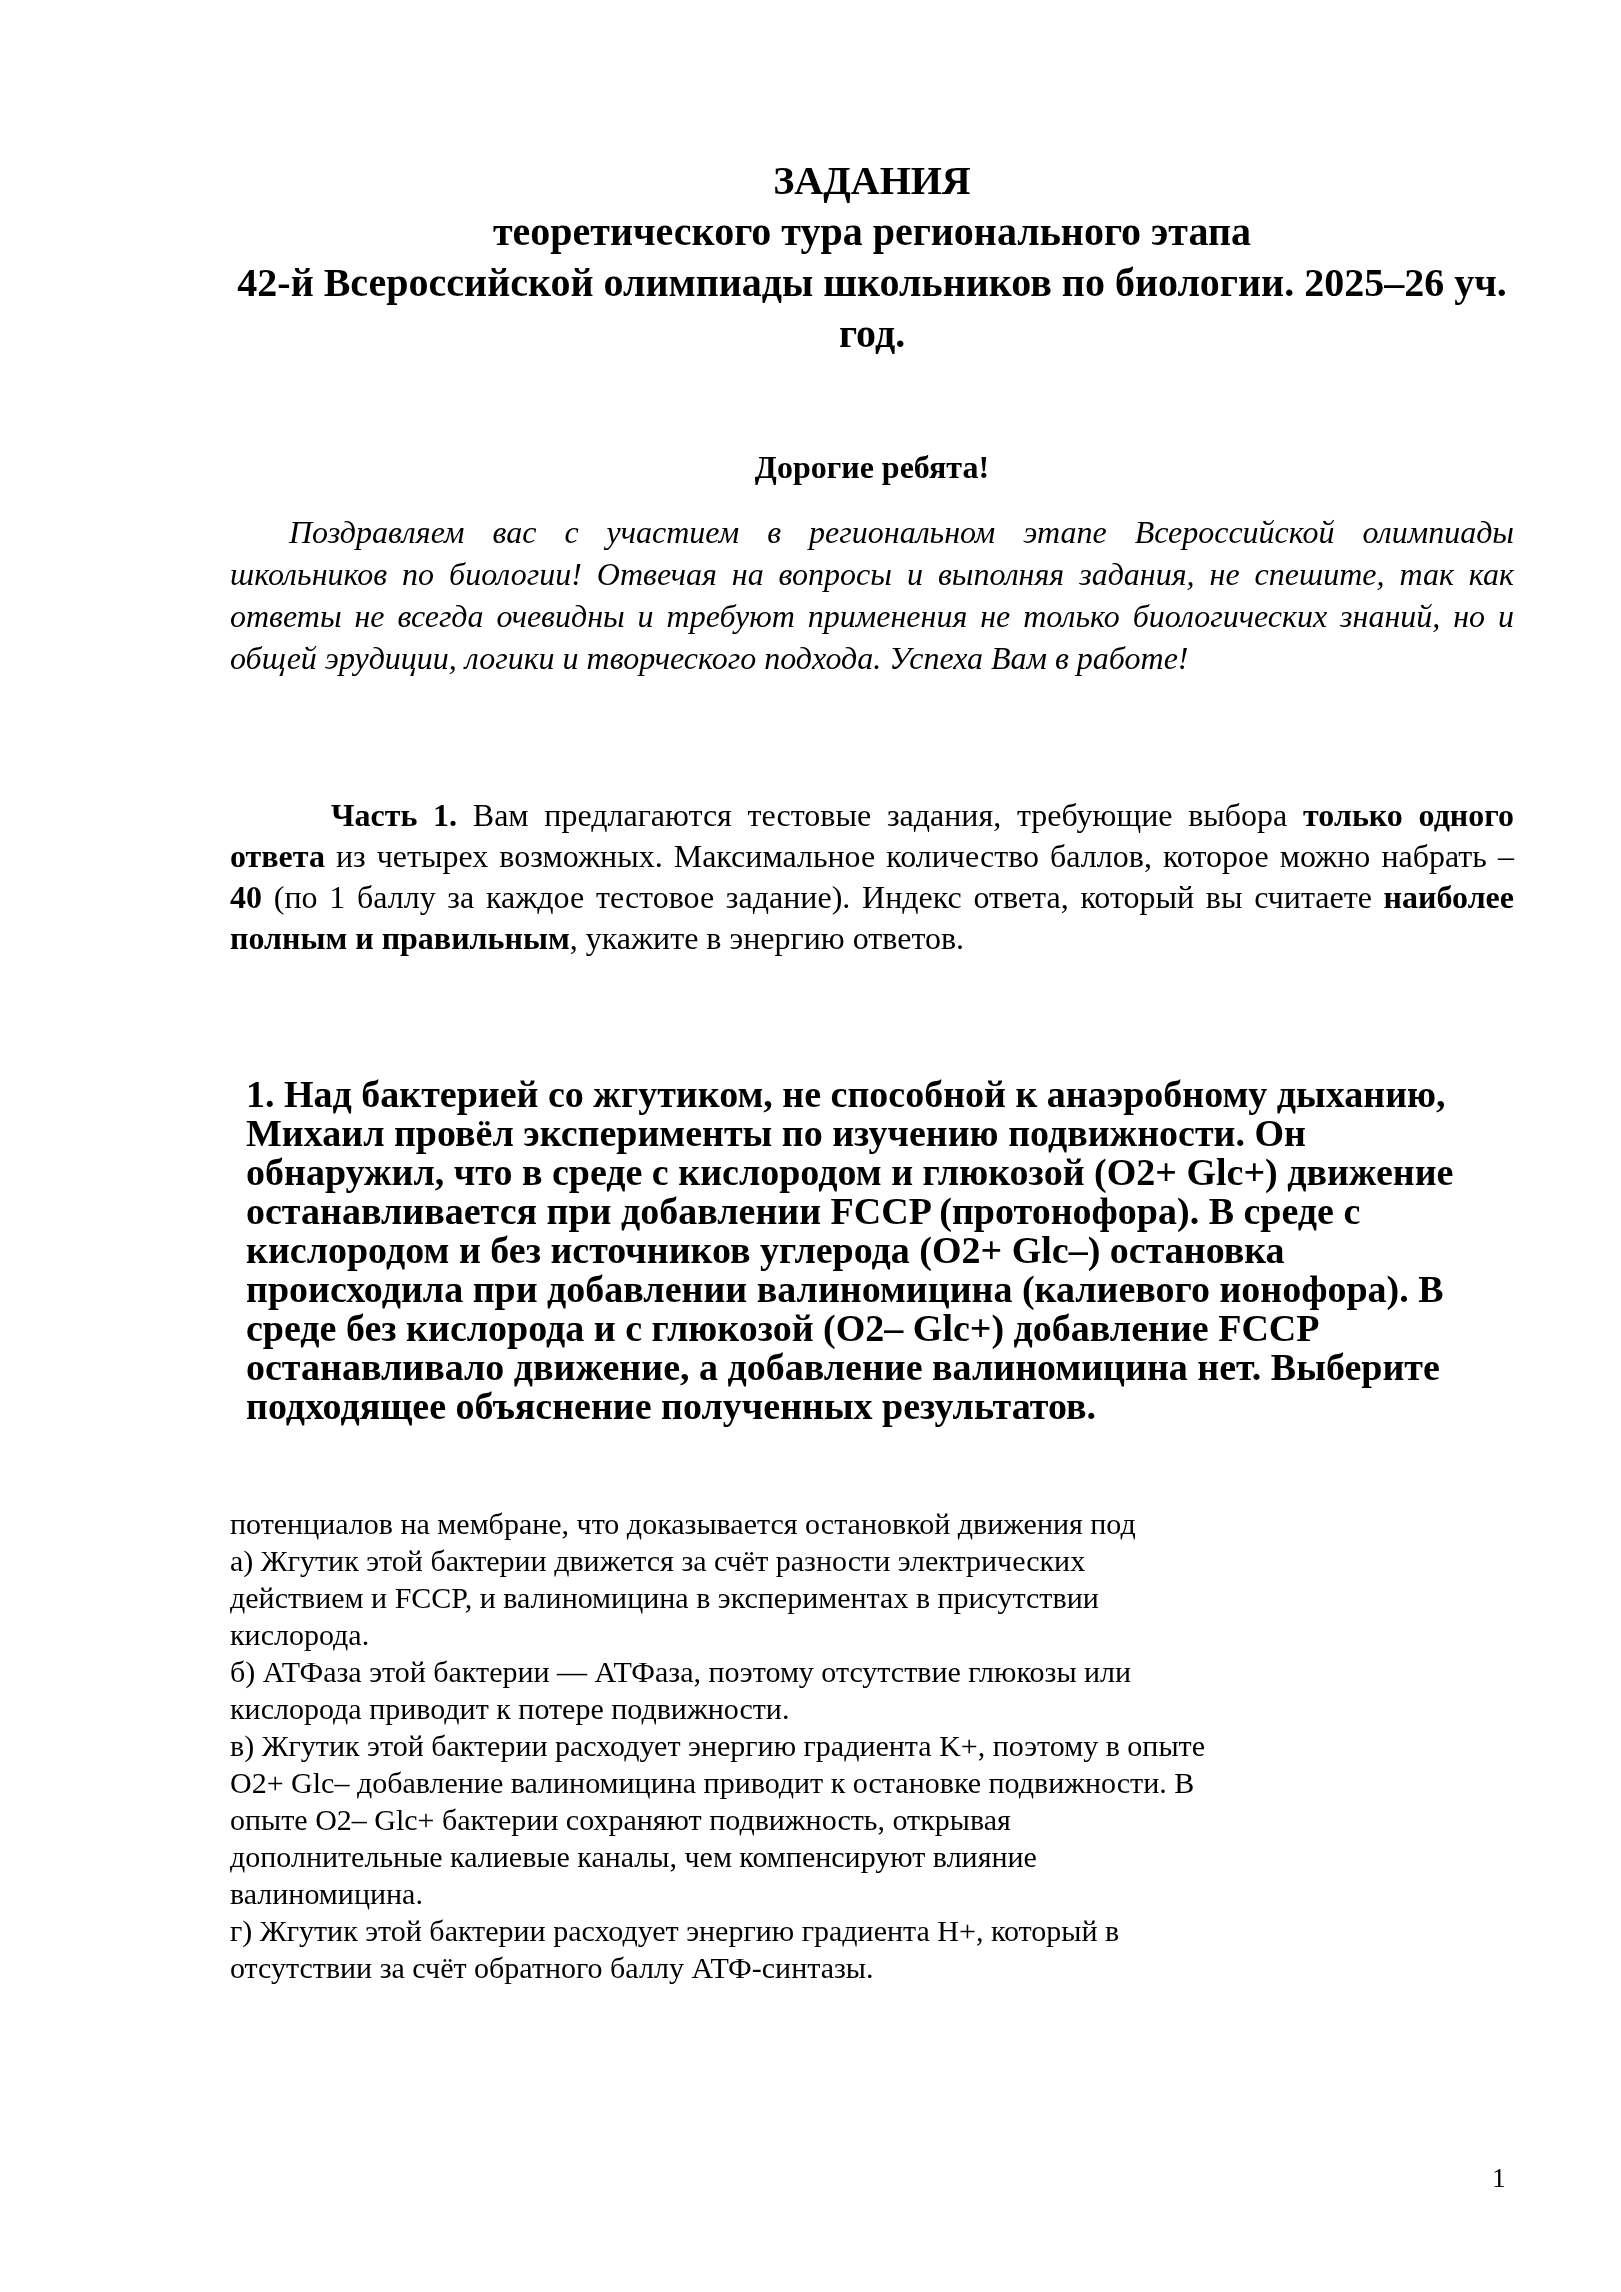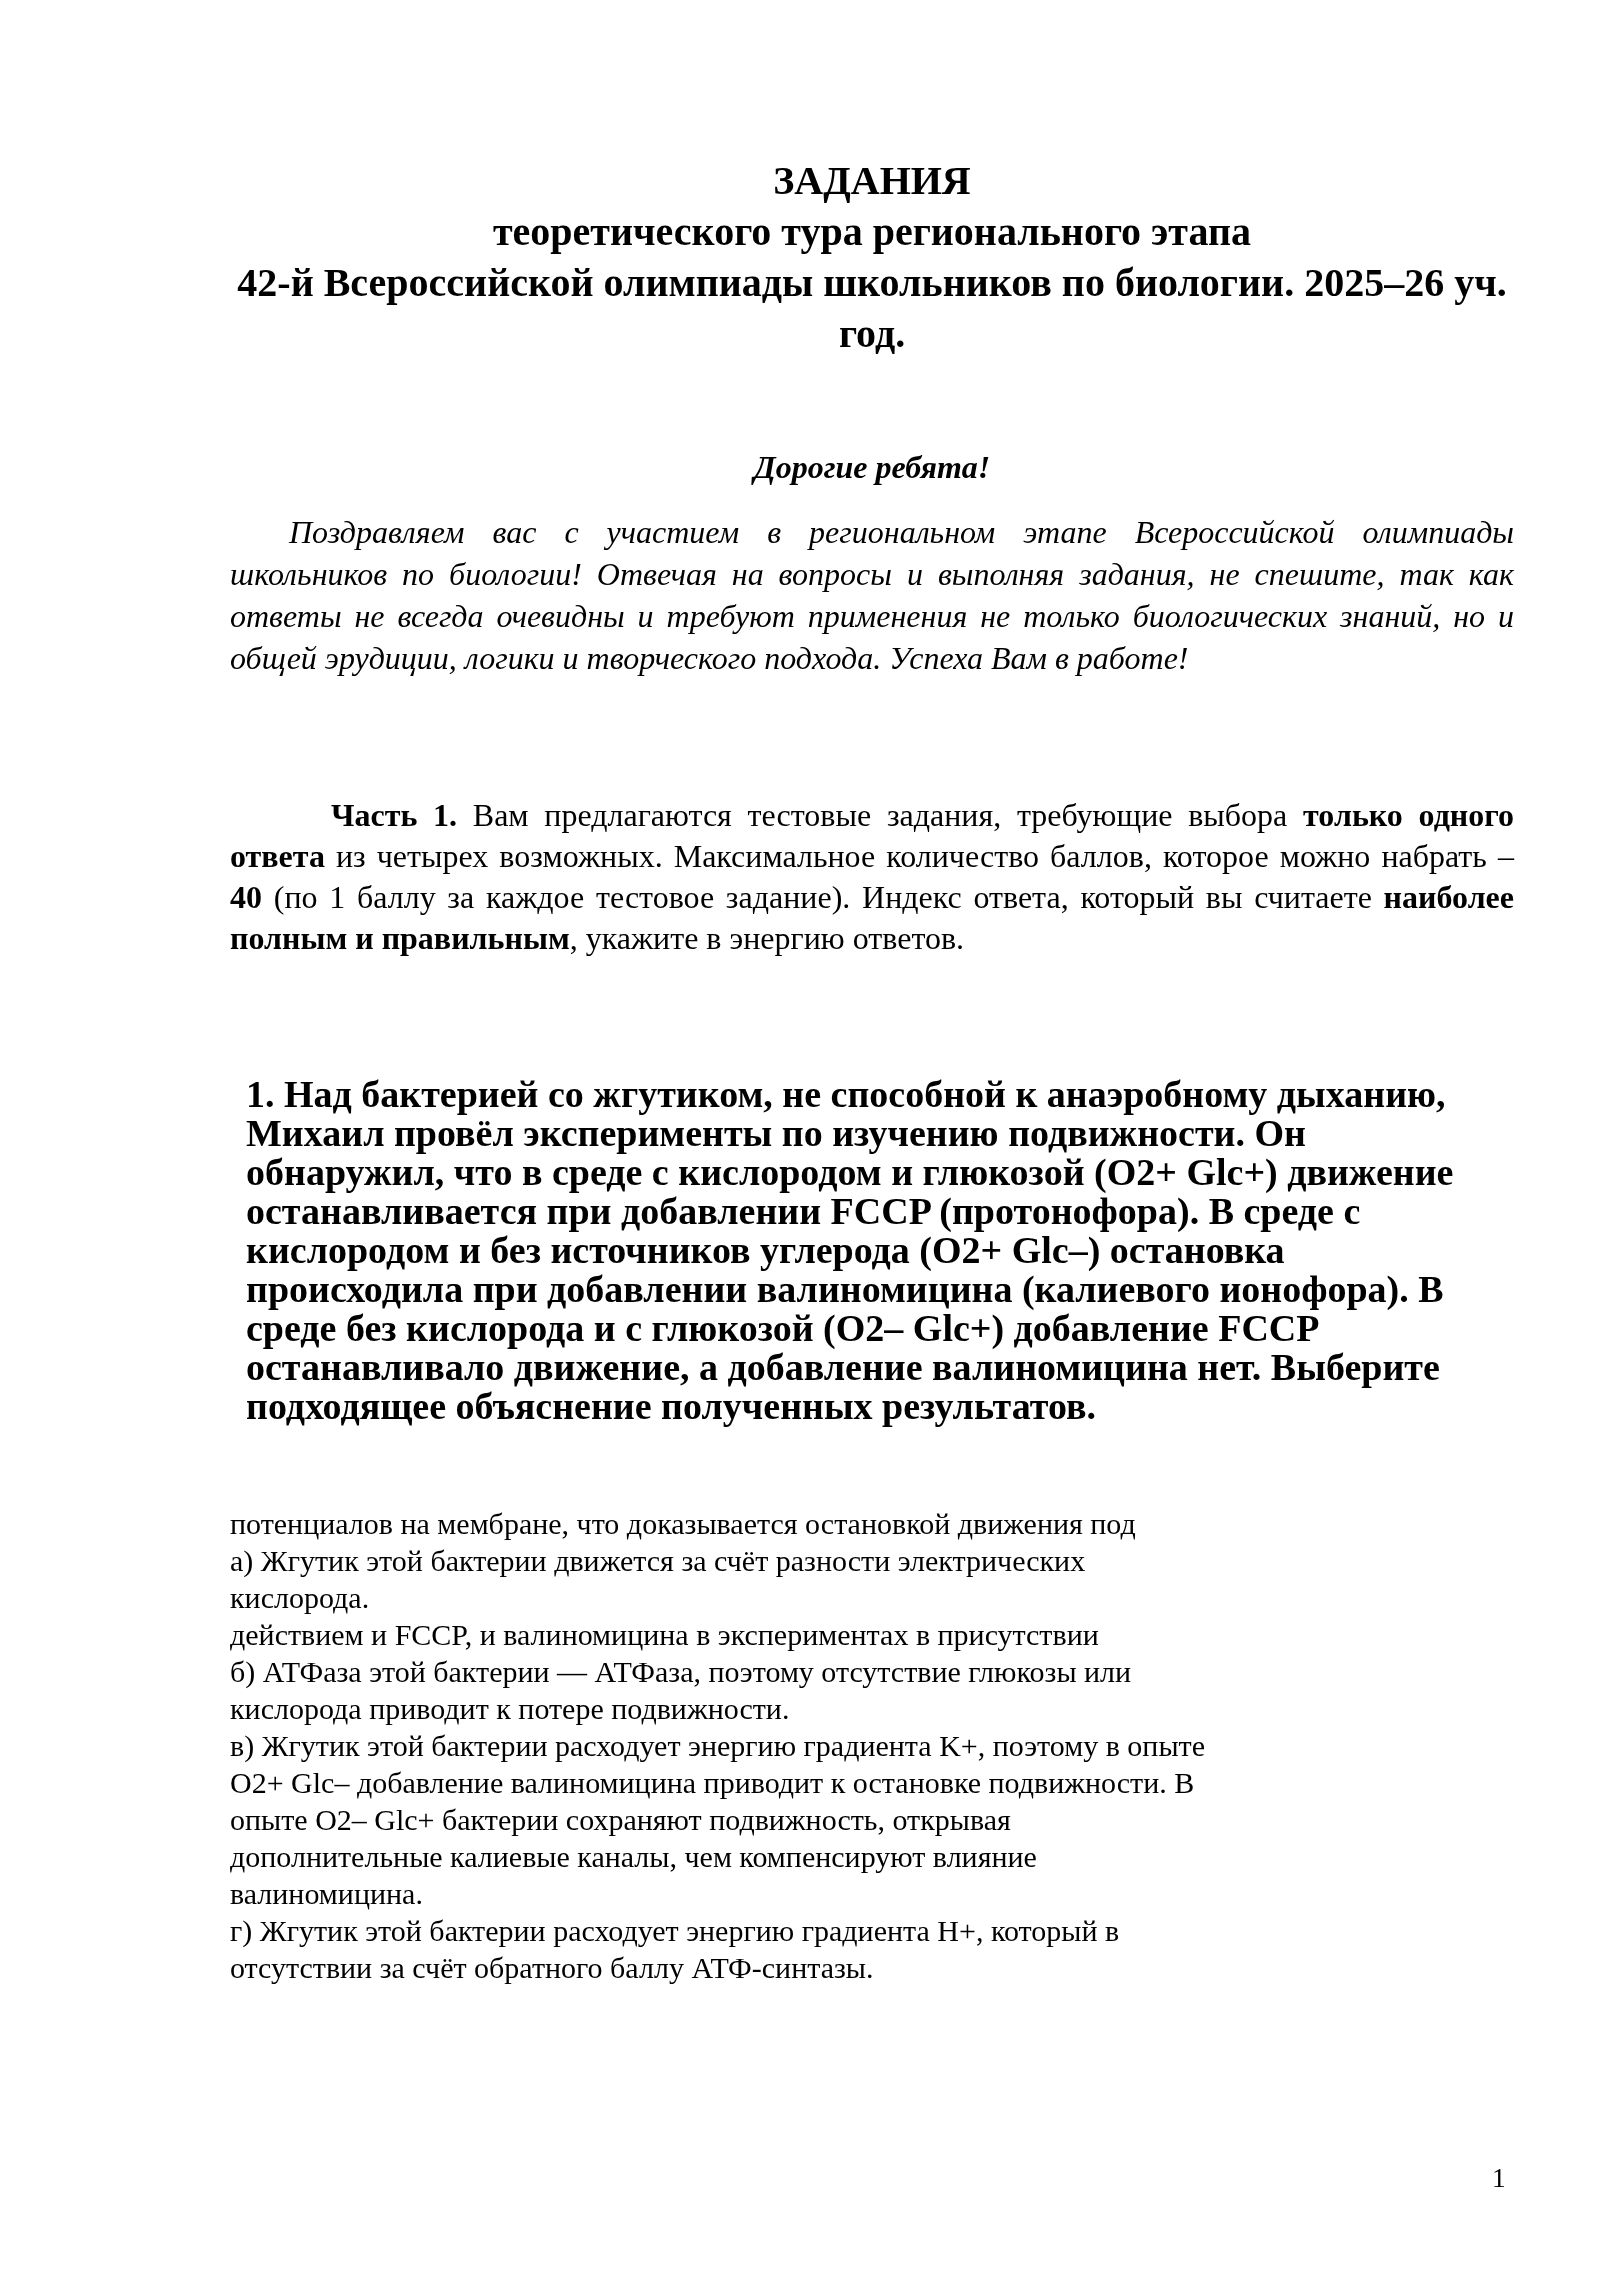--- a/index.html
+++ b/index.html
@@ -3,21 +3,21 @@
 <meta charset="utf-8">
 <style>
   html, body { margin: 0; padding: 0; background: #ffffff; }
   body { width: 1621px; height: 2293px; position: relative; overflow: hidden; color: #000; font-family: "Liberation Serif", serif; }
   .page { position: absolute; left: 0; top: 0; width: 1621px; height: 2293px; background: #fff; }
   .title-block { position: absolute; left: 230px; width: 1284px; top: 155px; text-align: center; font-weight: bold; font-size: 40px; line-height: 51px; }
   .title-block div { white-space: nowrap; }
   .class-row { position: absolute; top: 377px; left: 0; width: 1621px; height: 43px; font-weight: bold; font-size: 32px; line-height: 43px; }
   .class-label { position: absolute; left: 376px; top: 0; }
   .variant-label { position: absolute; left: 1148px; top: 0; }
-  .greeting { position: absolute; top: 446px; left: 230px; width: 1284px; text-align: center; font-weight: bold; font-style: italic; font-size: 32px; line-height: 43px; }
+  .greeting { position: absolute; top: 446px; left: 230px; width: 1284px; text-align: center; font-weight: bold; font-size: 32px; line-height: 43px; }
   .intro { position: absolute; top: 511px; left: 230px; width: 1284px; font-style: italic; font-size: 32px; line-height: 42px; text-align: justify; text-indent: 59px; margin: 0; }
   .part1 { position: absolute; top: 795px; left: 230px; width: 1284px; font-size: 32px; line-height: 41px; text-align: justify; text-indent: 101px; margin: 0; }
   .part1 b { font-weight: bold; }
   .question { position: absolute; top: 1059px; left: 230px; width: 1284px; font-weight: bold; font-size: 38px; line-height: 39px; margin: 16px; }
   .question div { white-space: nowrap; }
   .options { position: absolute; top: 1505px; left: 230px; width: 1284px; font-size: 30px; line-height: 37px; margin: 0; }
   .options div { white-space: nowrap; }
   .page-number { position: absolute; left: 1492px; top: 2161px; font-size: 27.4px; line-height: 35px; }
 </style>
 </head>
@@ -47,22 +47,22 @@
     <div>кислородом и без источников углерода (O2+ Glc–) остановка</div>
     <div>происходила при добавлении валиномицина (калиевого ионофора). В</div>
     <div>среде без кислорода и с глюкозой (O2– Glc+) добавление FCCP</div>
     <div>останавливало движение, а добавление валиномицина нет. Выберите</div>
     <div>подходящее объяснение полученных результатов.</div>
   </div>
 
   <div class="options">
     <div>потенциалов на мембране, что доказывается остановкой движения под</div>
     <div>а) Жгутик этой бактерии движется за счёт разности электрических</div>
+    <div>действием и FCCP, и валиномицина в экспериментах в присутствии</div>
     <div>кислорода.</div>
-    <div>действием и FCCP, и валиномицина в экспериментах в присутствии</div>
     <div>б) АТФаза этой бактерии — АТФаза, поэтому отсутствие глюкозы или</div>
     <div>кислорода приводит к потере подвижности.</div>
     <div>в) Жгутик этой бактерии расходует энергию градиента K+, поэтому в опыте</div>
     <div>O2+ Glc– добавление валиномицина приводит к остановке подвижности. В</div>
     <div>опыте O2– Glc+ бактерии сохраняют подвижность, открывая</div>
     <div>дополнительные калиевые каналы, чем компенсируют влияние</div>
     <div>валиномицина.</div>
     <div>г) Жгутик этой бактерии расходует энергию градиента H+, который в</div>
     <div>отсутствии за счёт обратного баллу АТФ-синтазы.</div>
   </div>

